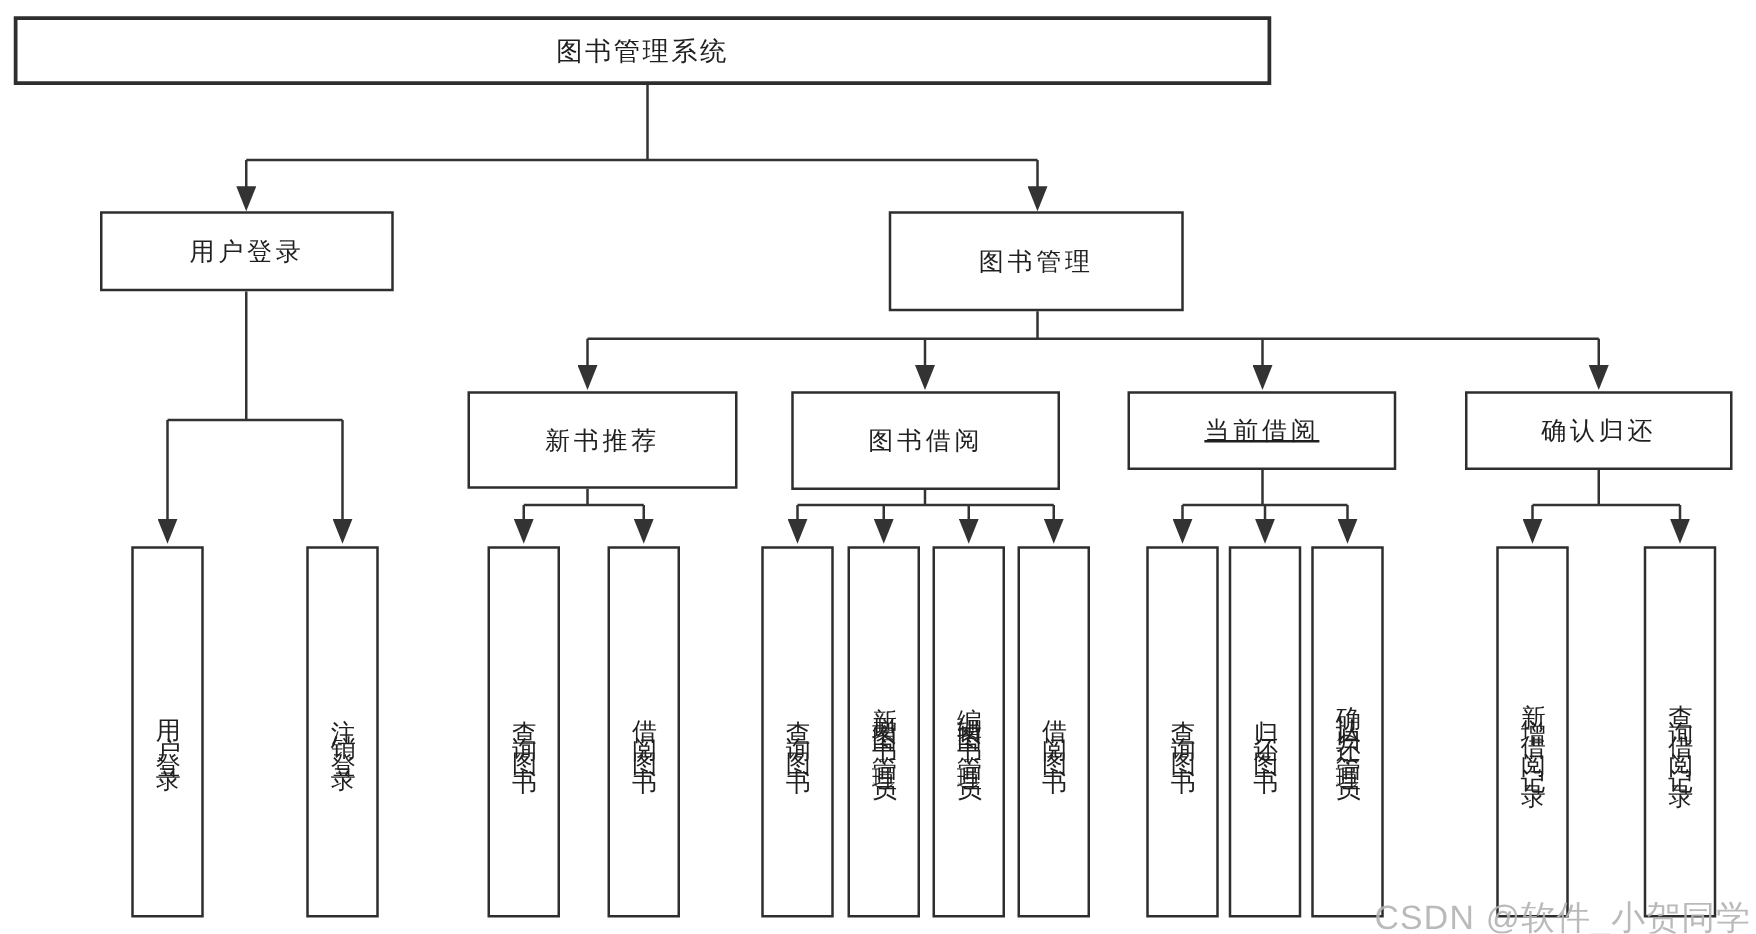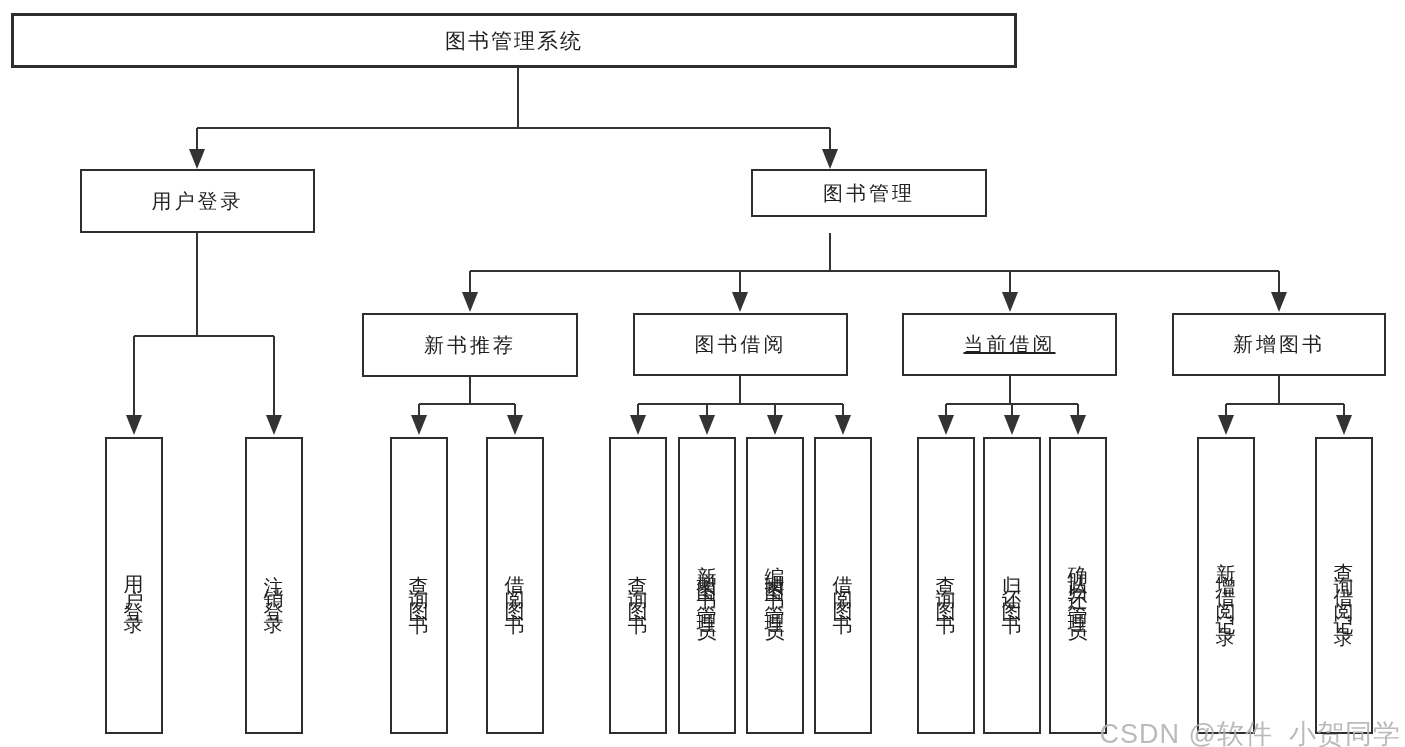--- a/index.html
+++ b/index.html
@@ -105,26 +105,26 @@
       <path d="M1012 404 V431" marker-end="url(#arrow)"></path>
       <path d="M1078 404 V431" marker-end="url(#arrow)"></path>
       <path d="M1226 404 V431" marker-end="url(#arrow)"></path>
       <path d="M1344 404 V431" marker-end="url(#arrow)"></path>
     </g>
   </svg>
 
   <div class="node root" style="left:11px; top:13px; width:1006px; height:55px;">图书管理系统</div>
 
   <div class="node h-box" style="left:80px; top:169px; width:235px; height:64px;">用户登录</div>
-  <div class="node h-box" style="left:751px; top:169px; width:236px; height:48px;">图书管理</div>
+  <div class="node h-box" style="left:711px; top:169px; width:236px; height:80px;">图书管理</div>
 
-  <div class="node h-box" style="left:362px; top:313px; width:216px; height:64px;">新书推荐</div>
-  <div class="node h-box" style="left:633px; top:313px; width:215px; height:63px;">图书借阅</div>
+  <div class="node h-box" style="left:374px; top:313px; width:216px; height:78px;">新书推荐</div>
+  <div class="node h-box" style="left:633px; top:313px; width:215px; height:79px;">图书借阅</div>
   <div class="node h-box" style="left:902px; top:313px; width:215px; height:63px;text-decoration:underline;">当前借阅</div>
-  <div class="node h-box" style="left:1172px; top:313px; width:214px; height:63px;">新增图书</div>
+  <div class="node h-box" style="left:1172px; top:313px; width:214px; height:63px;">确认归还</div>
 
   <div class="node leaf" style="left:105px;">
     <span class="vtext">用户登录</span>
   </div>
   <div class="node leaf" style="left:245px;">
     <span class="vtext">注销登录</span>
   </div>
 
   <div class="node leaf" style="left:390px;">
     <span class="vtext">查询图书</span>

